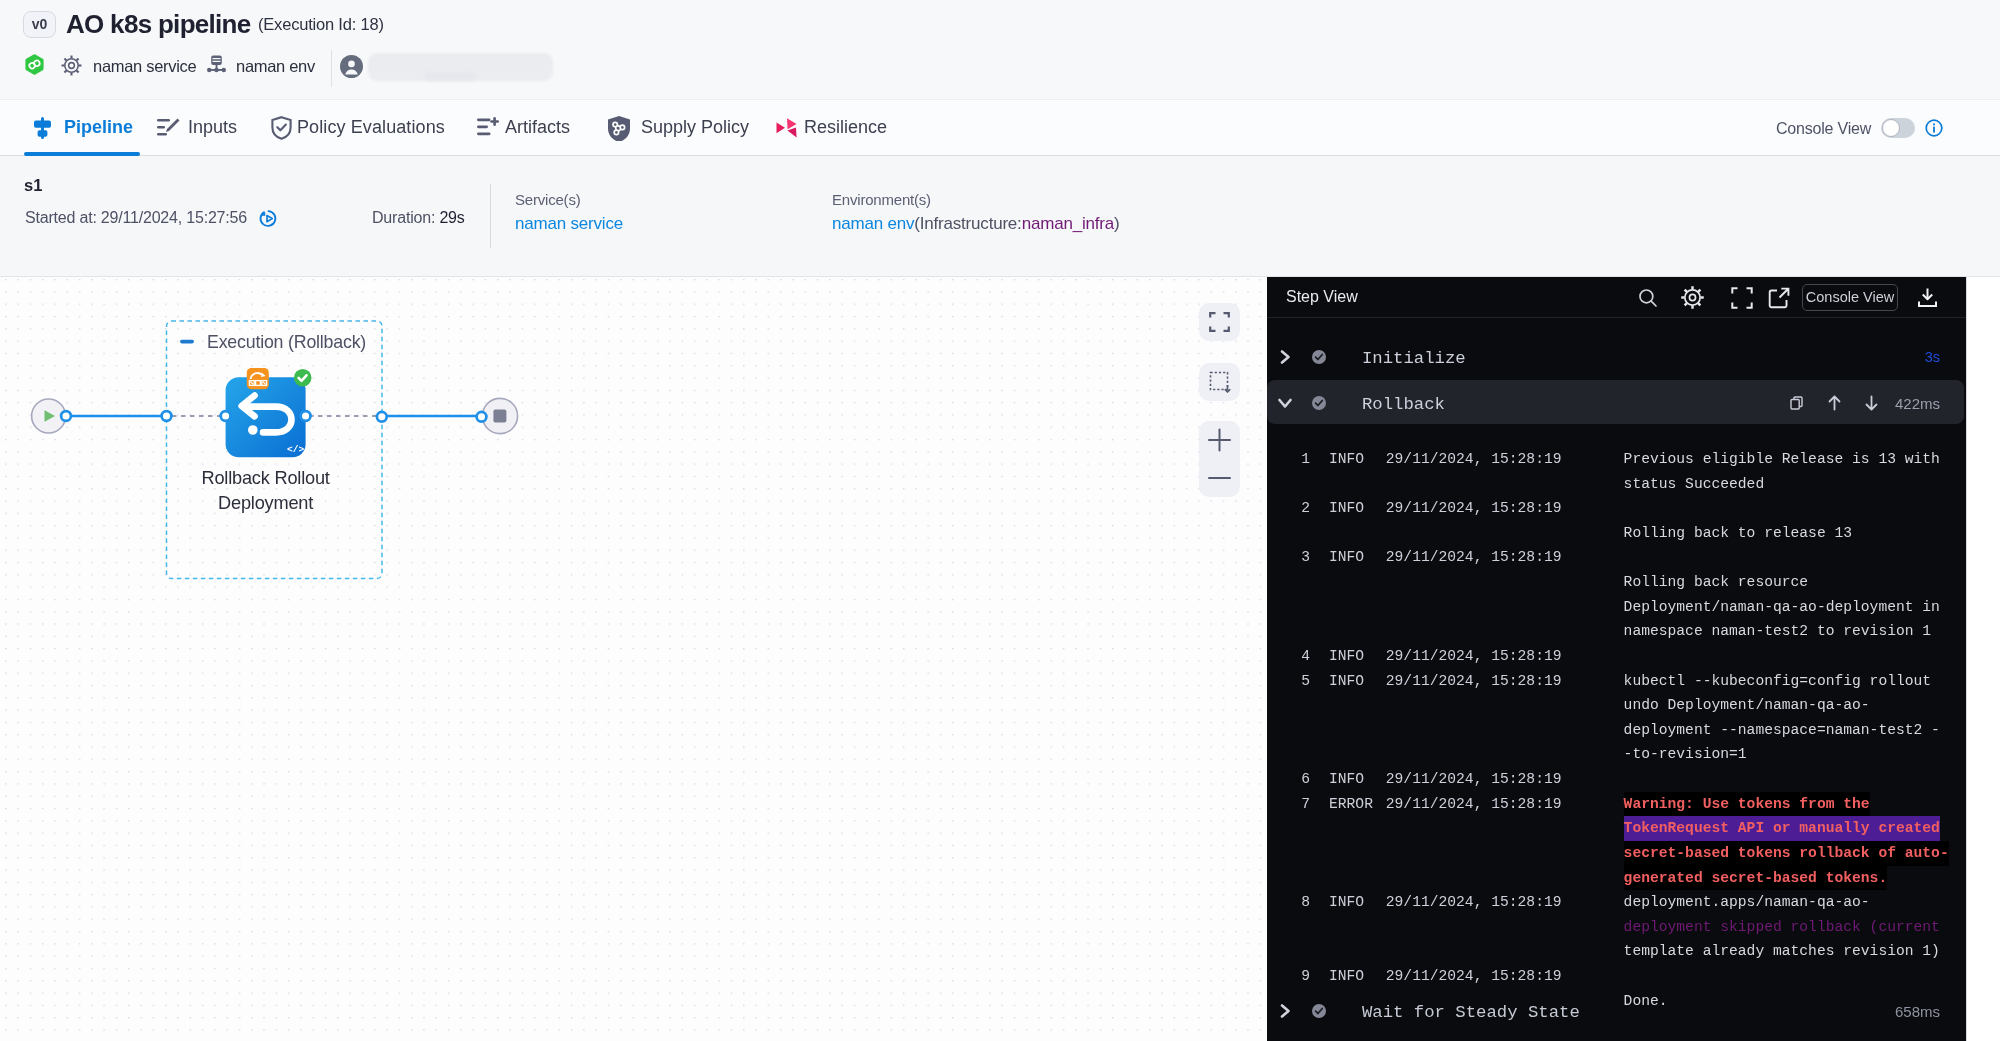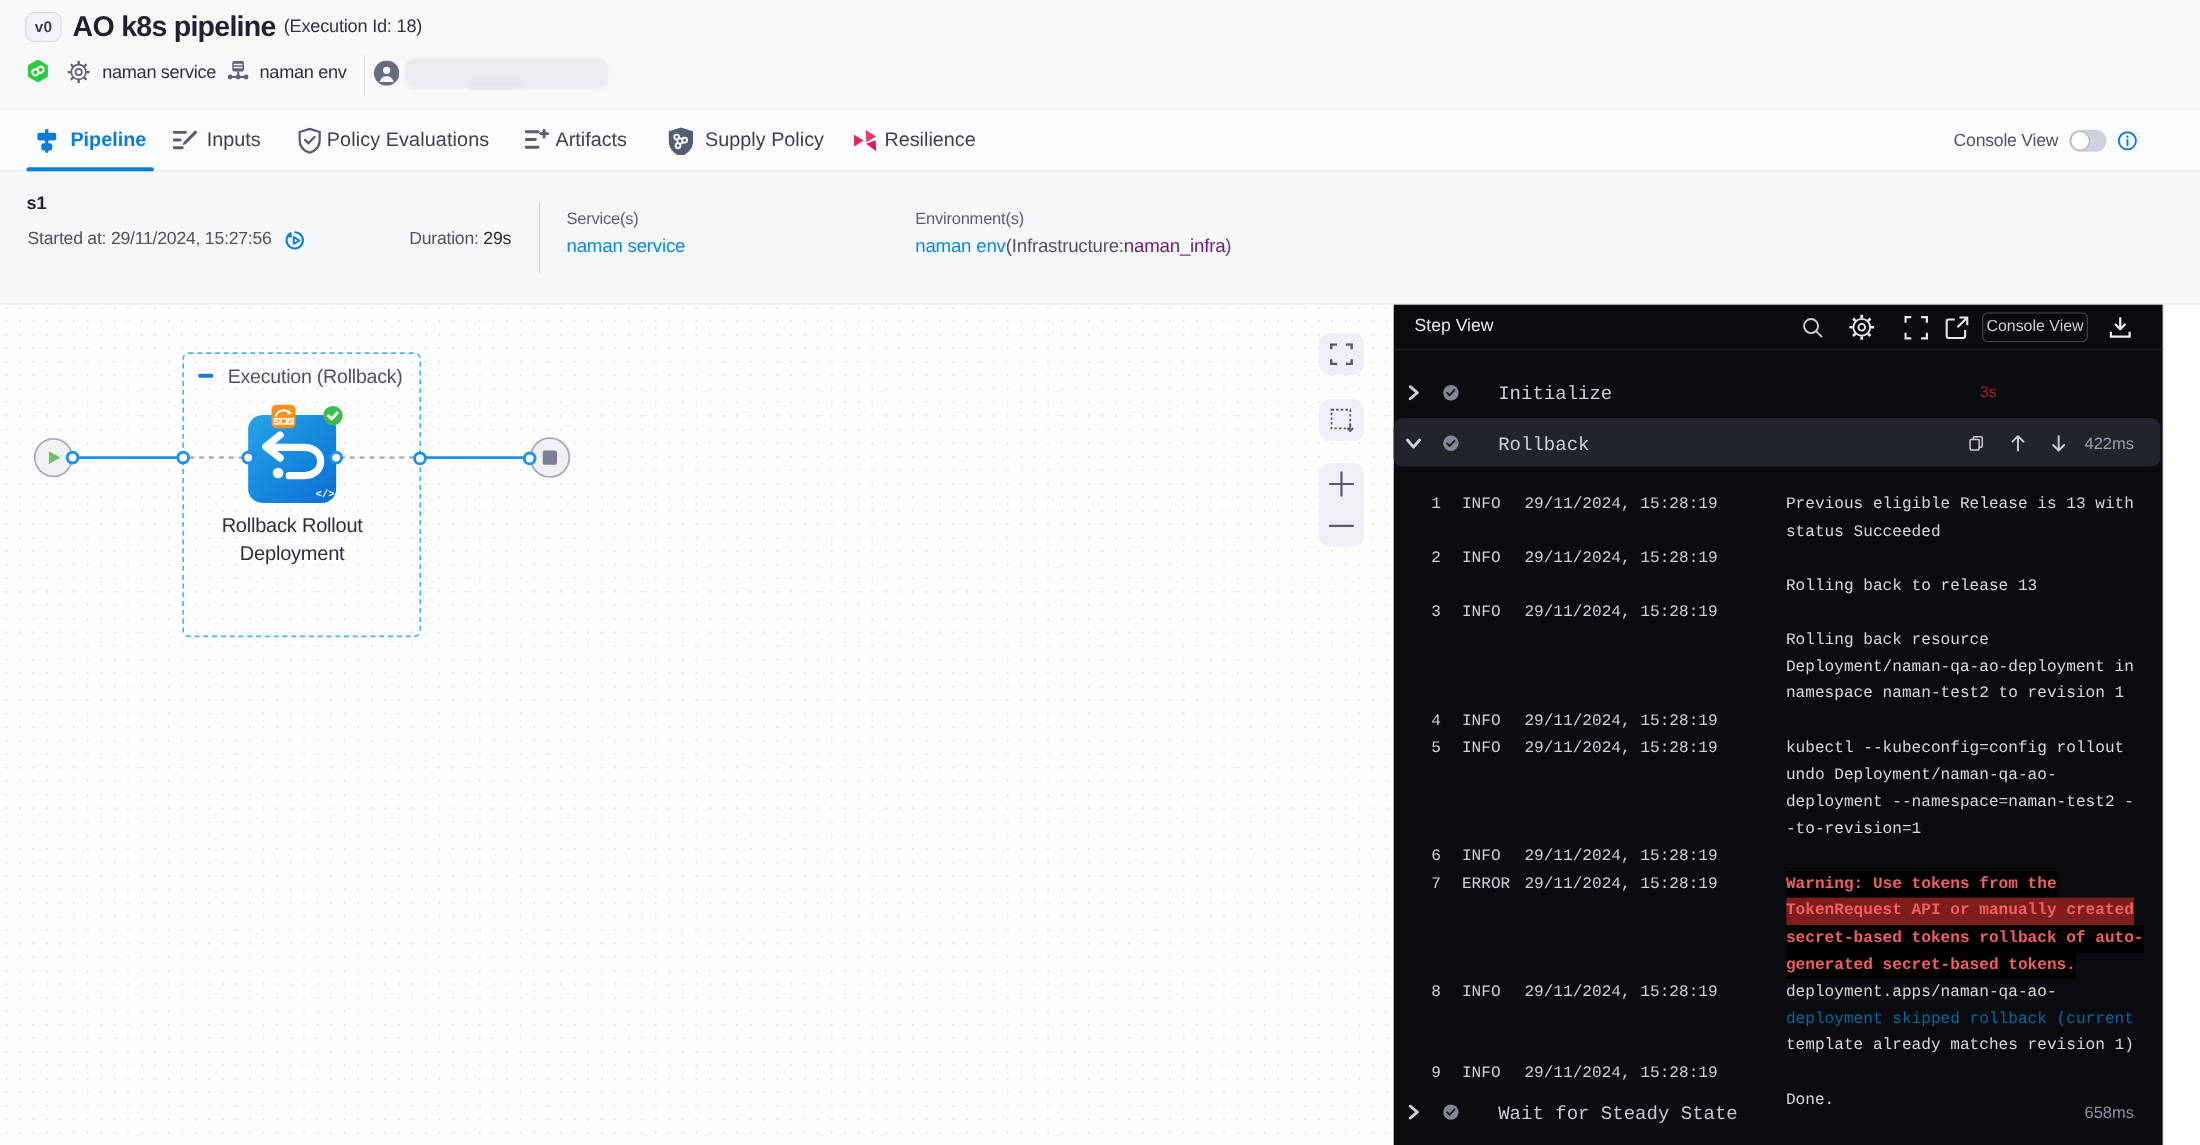--- a/index.html
+++ b/index.html
@@ -282,21 +282,21 @@
 </svg>
 
 <svg class="abs" style="left:1279px;top:350px;" width="12" height="14" viewBox="0 0 12 14">
     <path d="M3 1.5 L9.5 7 L3 12.5" fill="none" stroke="#d0d3dc" stroke-width="2.6" stroke-linecap="round" stroke-linejoin="round"></path>
   </svg>
 <svg class="abs" style="left:1311px;top:349px;" width="16" height="16" viewBox="0 0 16 16">
     <circle cx="8" cy="8" r="7.0" fill="#848896"></circle>
     <path d="M4.6 8.1 l2.3 2.4 4.4-5" fill="none" stroke="#1c1d23" stroke-width="1.8" stroke-linecap="round" stroke-linejoin="round"></path>
   </svg>
 <div class="abs" style="left:1362px;top:347px;font-size:17.3px;color:#ccd0da;"><span class="mono">Initialize</span></div>
-<div class="abs" style="left:1800px;top:349px;width:140px;font-size:14.5px;color:#b91c1c;">3s</div>
+<div class="abs" style="left:1800px;top:349px;width:140px;text-align:right;font-size:14.5px;color:#1d4ed8;">3s</div>
 <div class="abs" style="left:1267px;top:380px;width:697px;height:44px;background:#22242c;border-radius:8px;"></div>
 <svg class="abs" style="left:1278px;top:397px;" width="14" height="12" viewBox="0 0 14 12">
     <path d="M1.5 3 L7 9.5 L12.5 3" fill="none" stroke="#d0d3dc" stroke-width="2.6" stroke-linecap="round" stroke-linejoin="round"></path>
   </svg>
 <svg class="abs" style="left:1311px;top:395px;" width="16" height="16" viewBox="0 0 16 16">
     <circle cx="8" cy="8" r="7.0" fill="#848896"></circle>
     <path d="M4.6 8.1 l2.3 2.4 4.4-5" fill="none" stroke="#1c1d23" stroke-width="1.8" stroke-linecap="round" stroke-linejoin="round"></path>
   </svg>
 <div class="abs" style="left:1362px;top:393px;font-size:17.3px;"><span class="mono" style="color:#ccd0da;">Rollback</span></div>
 
@@ -320,25 +320,25 @@
 <div class="abs mono" style="left:1267px;top:546.10px;width:699px;height:24.62px;font-size:14.65px;line-height:24.62px;color:#d6d9e0;white-space:pre;"><span class="abs" style="left:356.6px;top:0;">Rolling back resource</span></div>
 <div class="abs mono" style="left:1267px;top:570.72px;width:699px;height:24.62px;font-size:14.65px;line-height:24.62px;color:#d6d9e0;white-space:pre;"><span class="abs" style="left:356.6px;top:0;">Deployment/naman-qa-ao-deployment in</span></div>
 <div class="abs mono" style="left:1267px;top:595.34px;width:699px;height:24.62px;font-size:14.65px;line-height:24.62px;color:#d6d9e0;white-space:pre;"><span class="abs" style="left:356.6px;top:0;">namespace naman-test2 to revision 1</span></div>
 <div class="abs mono" style="left:1267px;top:619.96px;width:699px;height:24.62px;font-size:14.65px;line-height:24.62px;color:#d6d9e0;white-space:pre;"><span class="abs" style="left:26px;top:0;width:17px;text-align:right;color:#cdd0da;">4</span><span class="abs" style="left:62px;top:0;color:#cdd0da;">INFO</span><span class="abs" style="left:118.8px;top:0;color:#cdd0da;">29/11/2024, 15:28:19</span></div>
 <div class="abs mono" style="left:1267px;top:644.58px;width:699px;height:24.62px;font-size:14.65px;line-height:24.62px;color:#d6d9e0;white-space:pre;"><span class="abs" style="left:26px;top:0;width:17px;text-align:right;color:#cdd0da;">5</span><span class="abs" style="left:62px;top:0;color:#cdd0da;">INFO</span><span class="abs" style="left:118.8px;top:0;color:#cdd0da;">29/11/2024, 15:28:19</span><span class="abs" style="left:356.6px;top:0;">kubectl --kubeconfig=config rollout</span></div>
 <div class="abs mono" style="left:1267px;top:669.20px;width:699px;height:24.62px;font-size:14.65px;line-height:24.62px;color:#d6d9e0;white-space:pre;"><span class="abs" style="left:356.6px;top:0;">undo Deployment/naman-qa-ao-</span></div>
 <div class="abs mono" style="left:1267px;top:693.82px;width:699px;height:24.62px;font-size:14.65px;line-height:24.62px;color:#d6d9e0;white-space:pre;"><span class="abs" style="left:356.6px;top:0;">deployment --namespace=naman-test2 -</span></div>
 <div class="abs mono" style="left:1267px;top:718.44px;width:699px;height:24.62px;font-size:14.65px;line-height:24.62px;color:#d6d9e0;white-space:pre;"><span class="abs" style="left:356.6px;top:0;">-to-revision=1</span></div>
 <div class="abs mono" style="left:1267px;top:743.06px;width:699px;height:24.62px;font-size:14.65px;line-height:24.62px;color:#d6d9e0;white-space:pre;"><span class="abs" style="left:26px;top:0;width:17px;text-align:right;color:#cdd0da;">6</span><span class="abs" style="left:62px;top:0;color:#cdd0da;">INFO</span><span class="abs" style="left:118.8px;top:0;color:#cdd0da;">29/11/2024, 15:28:19</span></div>
 <div class="abs mono" style="left:1267px;top:767.68px;width:699px;height:24.62px;font-size:14.65px;line-height:24.62px;color:#d6d9e0;white-space:pre;"><span class="abs" style="left:26px;top:0;width:17px;text-align:right;color:#cdd0da;">7</span><span class="abs" style="left:62px;top:0;color:#cdd0da;">ERROR</span><span class="abs" style="left:118.8px;top:0;color:#cdd0da;">29/11/2024, 15:28:19</span><span class="abs" style="left:356.6px;top:0;background:#000000;color:#f25f61;font-weight:bold;">Warning: Use tokens from the</span></div>
-<div class="abs mono" style="left:1267px;top:792.30px;width:699px;height:24.62px;font-size:14.65px;line-height:24.62px;color:#d6d9e0;white-space:pre;"><span class="abs" style="left:356.6px;top:0;background:#7f1d1d;color:#f25f61;font-weight:bold;">TokenRequest API or manually created</span></div>
+<div class="abs mono" style="left:1267px;top:792.30px;width:699px;height:24.62px;font-size:14.65px;line-height:24.62px;color:#d6d9e0;white-space:pre;"><span class="abs" style="left:356.6px;top:0;background:#4c1d95;color:#f25f61;font-weight:bold;">TokenRequest API or manually created</span></div>
 <div class="abs mono" style="left:1267px;top:816.92px;width:699px;height:24.62px;font-size:14.65px;line-height:24.62px;color:#d6d9e0;white-space:pre;"><span class="abs" style="left:356.6px;top:0;background:#000000;color:#f25f61;font-weight:bold;">secret-based tokens rollback of auto-</span></div>
 <div class="abs mono" style="left:1267px;top:841.54px;width:699px;height:24.62px;font-size:14.65px;line-height:24.62px;color:#d6d9e0;white-space:pre;"><span class="abs" style="left:356.6px;top:0;background:#000000;color:#f25f61;font-weight:bold;">generated secret-based tokens.</span></div>
 <div class="abs mono" style="left:1267px;top:866.16px;width:699px;height:24.62px;font-size:14.65px;line-height:24.62px;color:#d6d9e0;white-space:pre;"><span class="abs" style="left:26px;top:0;width:17px;text-align:right;color:#cdd0da;">8</span><span class="abs" style="left:62px;top:0;color:#cdd0da;">INFO</span><span class="abs" style="left:118.8px;top:0;color:#cdd0da;">29/11/2024, 15:28:19</span><span class="abs" style="left:356.6px;top:0;">deployment.apps/naman-qa-ao-</span></div>
-<div class="abs mono" style="left:1267px;top:890.78px;width:699px;height:24.62px;font-size:14.65px;line-height:24.62px;color:#0369a1;white-space:pre;"><span class="abs" style="left:356.6px;top:0;">deployment skipped rollback (current</span></div>
+<div class="abs mono" style="left:1267px;top:890.78px;width:699px;height:24.62px;font-size:14.65px;line-height:24.62px;color:#701a75;white-space:pre;"><span class="abs" style="left:356.6px;top:0;">deployment skipped rollback (current</span></div>
 <div class="abs mono" style="left:1267px;top:915.40px;width:699px;height:24.62px;font-size:14.65px;line-height:24.62px;color:#d6d9e0;white-space:pre;"><span class="abs" style="left:356.6px;top:0;">template already matches revision 1)</span></div>
 <div class="abs mono" style="left:1267px;top:940.02px;width:699px;height:24.62px;font-size:14.65px;line-height:24.62px;color:#d6d9e0;white-space:pre;"><span class="abs" style="left:26px;top:0;width:17px;text-align:right;color:#cdd0da;">9</span><span class="abs" style="left:62px;top:0;color:#cdd0da;">INFO</span><span class="abs" style="left:118.8px;top:0;color:#cdd0da;">29/11/2024, 15:28:19</span></div>
 <div class="abs mono" style="left:1267px;top:964.64px;width:699px;height:24.62px;font-size:14.65px;line-height:24.62px;color:#d6d9e0;white-space:pre;"><span class="abs" style="left:356.6px;top:0;">Done.</span></div>
 <svg class="abs" style="left:1279px;top:1004px;" width="12" height="14" viewBox="0 0 12 14">
     <path d="M3 1.5 L9.5 7 L3 12.5" fill="none" stroke="#d0d3dc" stroke-width="2.6" stroke-linecap="round" stroke-linejoin="round"></path>
   </svg>
 <svg class="abs" style="left:1311px;top:1003px;" width="16" height="16" viewBox="0 0 16 16">
     <circle cx="8" cy="8" r="7.0" fill="#848896"></circle>
     <path d="M4.6 8.1 l2.3 2.4 4.4-5" fill="none" stroke="#1c1d23" stroke-width="1.8" stroke-linecap="round" stroke-linejoin="round"></path>
   </svg>

